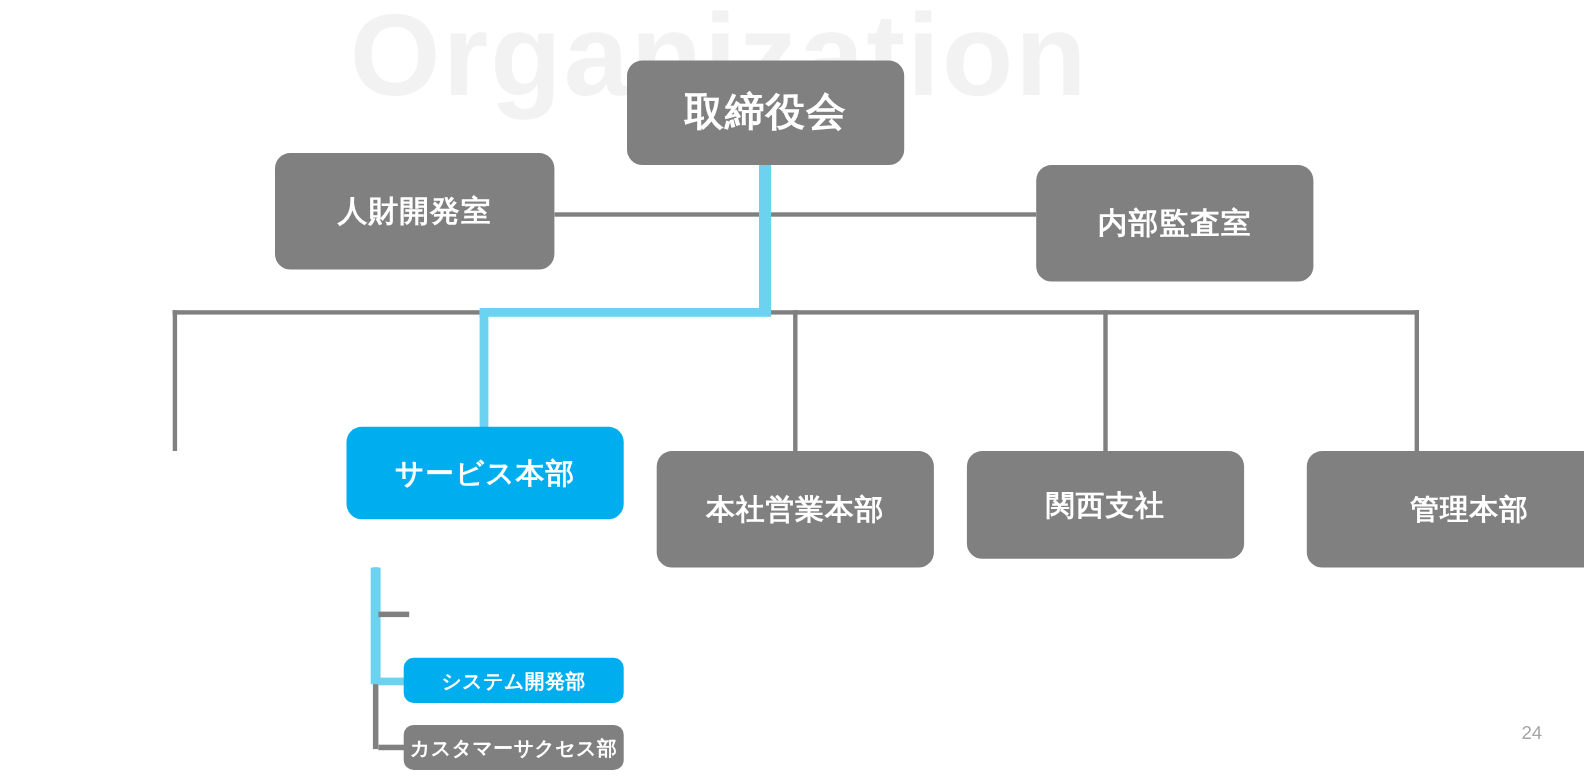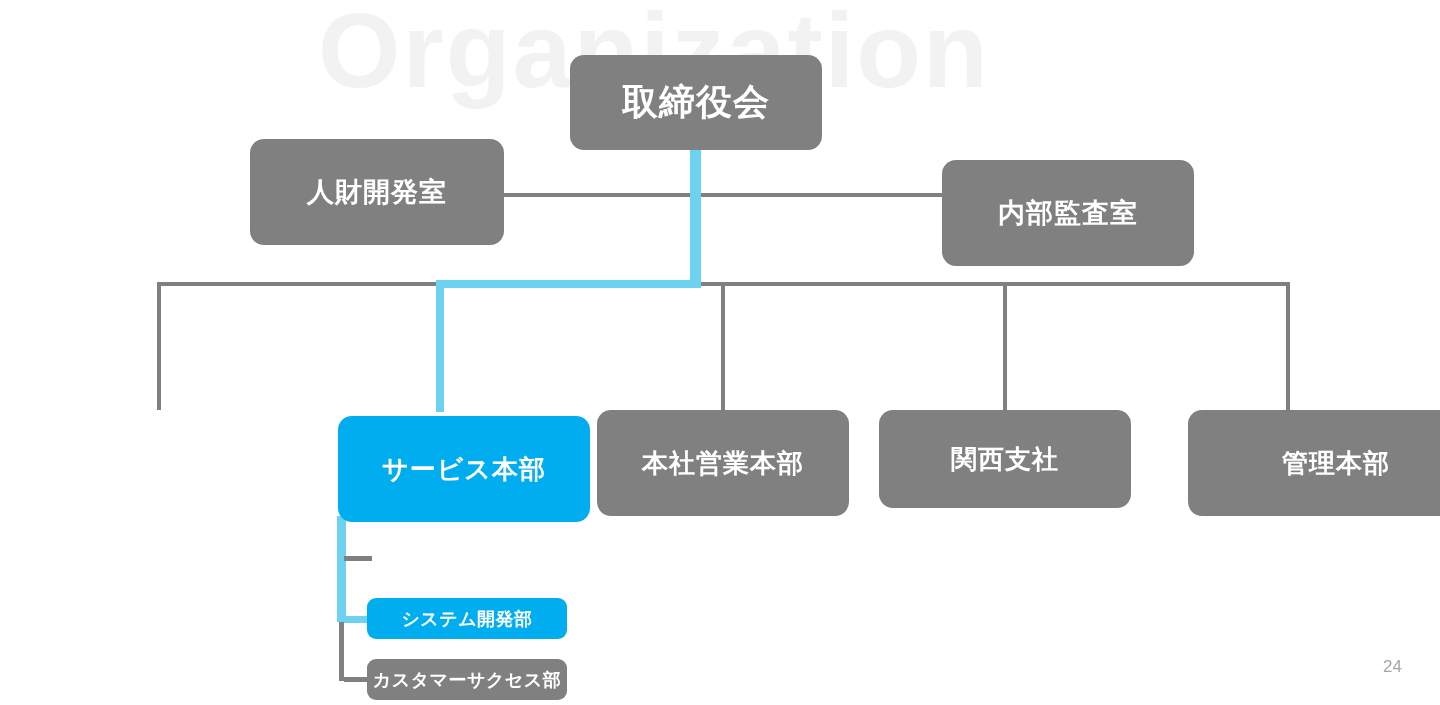--- a/index.html
+++ b/index.html
@@ -100,26 +100,26 @@
   </div>
 
   <div class="node lvl1" style="left:570px;top:55px;width:252px;height:95px;">
     <span>取締役会</span>
   </div>
 
   <div class="node lvl2" style="left:250px;top:139px;width:254px;height:106px;">
     <span>人財開発室</span>
   </div>
 
-  <div class="node lvl2" style="left:942px;top:160px;width:252px;height:106px;">
+  <div class="node lvl2" style="left:942px;top:150px;width:252px;height:106px;">
     <span>内部監査室</span>
   </div>
 
 
-  <div class="node lvl3 accent" style="left:315px;top:416px;width:252px;height:106px;margin-left:23px;">
+  <div class="node lvl3 accent" style="left:315px;top:388px;width:252px;height:84px;">
     <span>サービス本部</span>
   </div>
 
   <div class="node lvl3" style="left:597px;top:410px;width:252px;height:106px;">
     <span>本社営業本部</span>
   </div>
 
   <div class="node lvl3" style="left:879px;top:410px;width:252px;height:98px;">
     <span>関西支社</span>
   </div>

